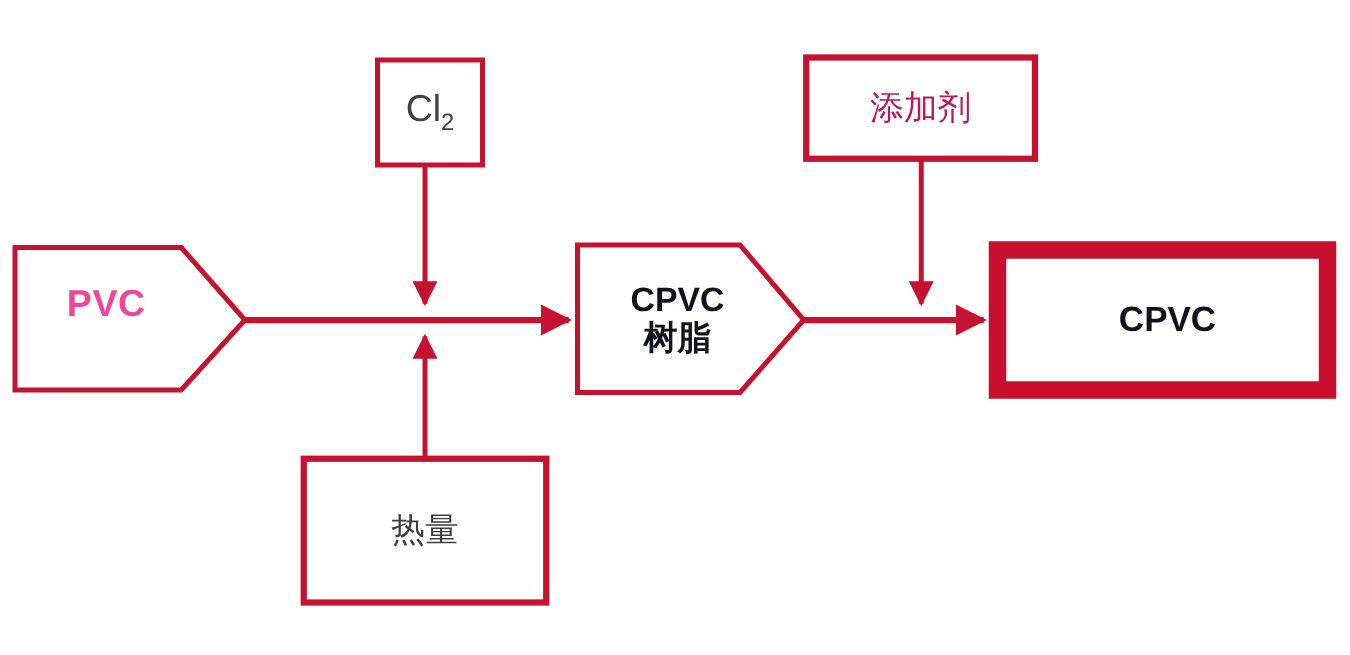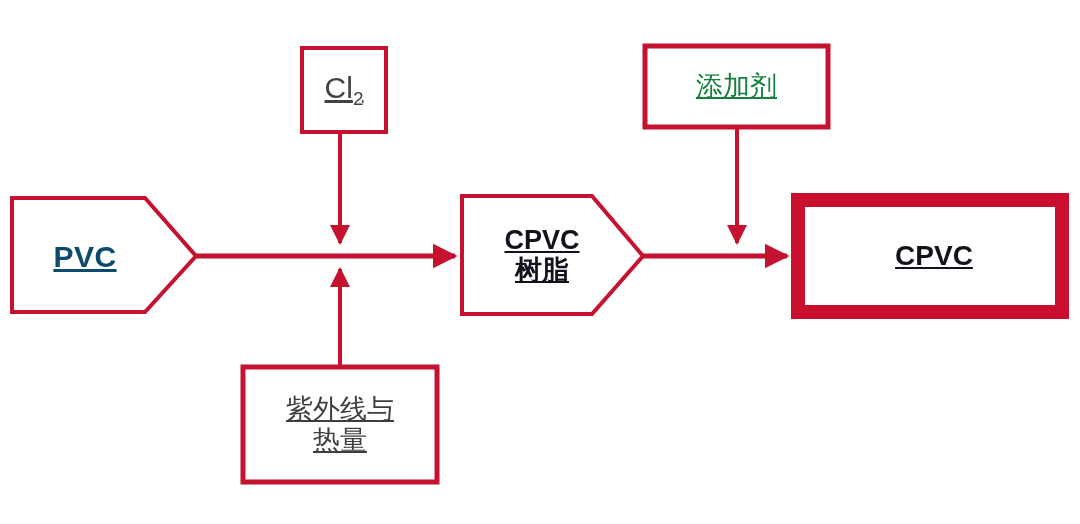--- a/index.html
+++ b/index.html
@@ -28,47 +28,47 @@
     position: absolute;
     display: flex;
     flex-direction: column;
     align-items: center;
     justify-content: center;
     text-align: center;
     pointer-events: none;
     line-height: 1.12;
   }
   .lbl-pvc {
-    left: 10px; top: 200px; width: 150px; height: 114px;
-    font-size: 30px; font-weight: bold; color: #0c4a6e;
+    left: 10px; top: 187px; width: 150px; height: 114px;
+    font-size: 30px; font-weight: bold; color: #ec4899;
     letter-spacing: 0.5px;
     text-align: center;
   }
   .lbl-cl2 {
     left: 302px; top: 48px; width: 84px; height: 84px;
     font-size: 30px; font-weight: normal; color: #414141;
   }
   .lbl-cl2 sub { font-size: 19px; }
   .lbl-additive {
     left: 645px; top: 46px; width: 183px; height: 81px;
-    font-size: 27px; font-weight: normal; color: #15803d;
+    font-size: 27px; font-weight: normal; color: #be185d;
   }
   .lbl-resin {
     left: 462px; top: 196px; width: 160px; height: 118px;
     font-size: 27px; font-weight: bold; color: #12121c;
   }
   .lbl-composite {
     left: 800px; top: 196px; width: 268px; height: 120px;
     font-size: 28px; font-weight: bold; color: #12121c;
   }
   .lbl-uv {
     left: 243px; top: 367px; width: 194px; height: 115px;
     font-size: 27px; font-weight: normal; color: #3e3e3e;
   }
-  .lbl-line { display: block; white-space: nowrap; text-decoration: underline; }
+  .lbl-line { display: block; white-space: nowrap; }
 </style>
 </head>
 <body>
 
 <div id="canvas">
 
   <svg id="flow-svg" viewBox="0 0 1080 524">
     <defs>
       <marker id="arrow-right" viewBox="0 0 10 10" refX="9" refY="5" markerWidth="5" markerHeight="5" orient="auto-start-reverse">
         <path d="M 0 0 L 10 5 L 0 10 z" fill="#C41230"></path>
@@ -116,17 +116,16 @@
   <div class="node-label lbl-resin">
     <span class="lbl-line">CPVC</span>
     <span class="lbl-line">树脂</span>
   </div>
 
   <div class="node-label lbl-composite">
     <span class="lbl-line">CPVC</span>
   </div>
 
   <div class="node-label lbl-uv">
-    <span class="lbl-line">紫外线与</span>
     <span class="lbl-line">热量</span>
   </div>
 
 </div>
 
 </body></html>

